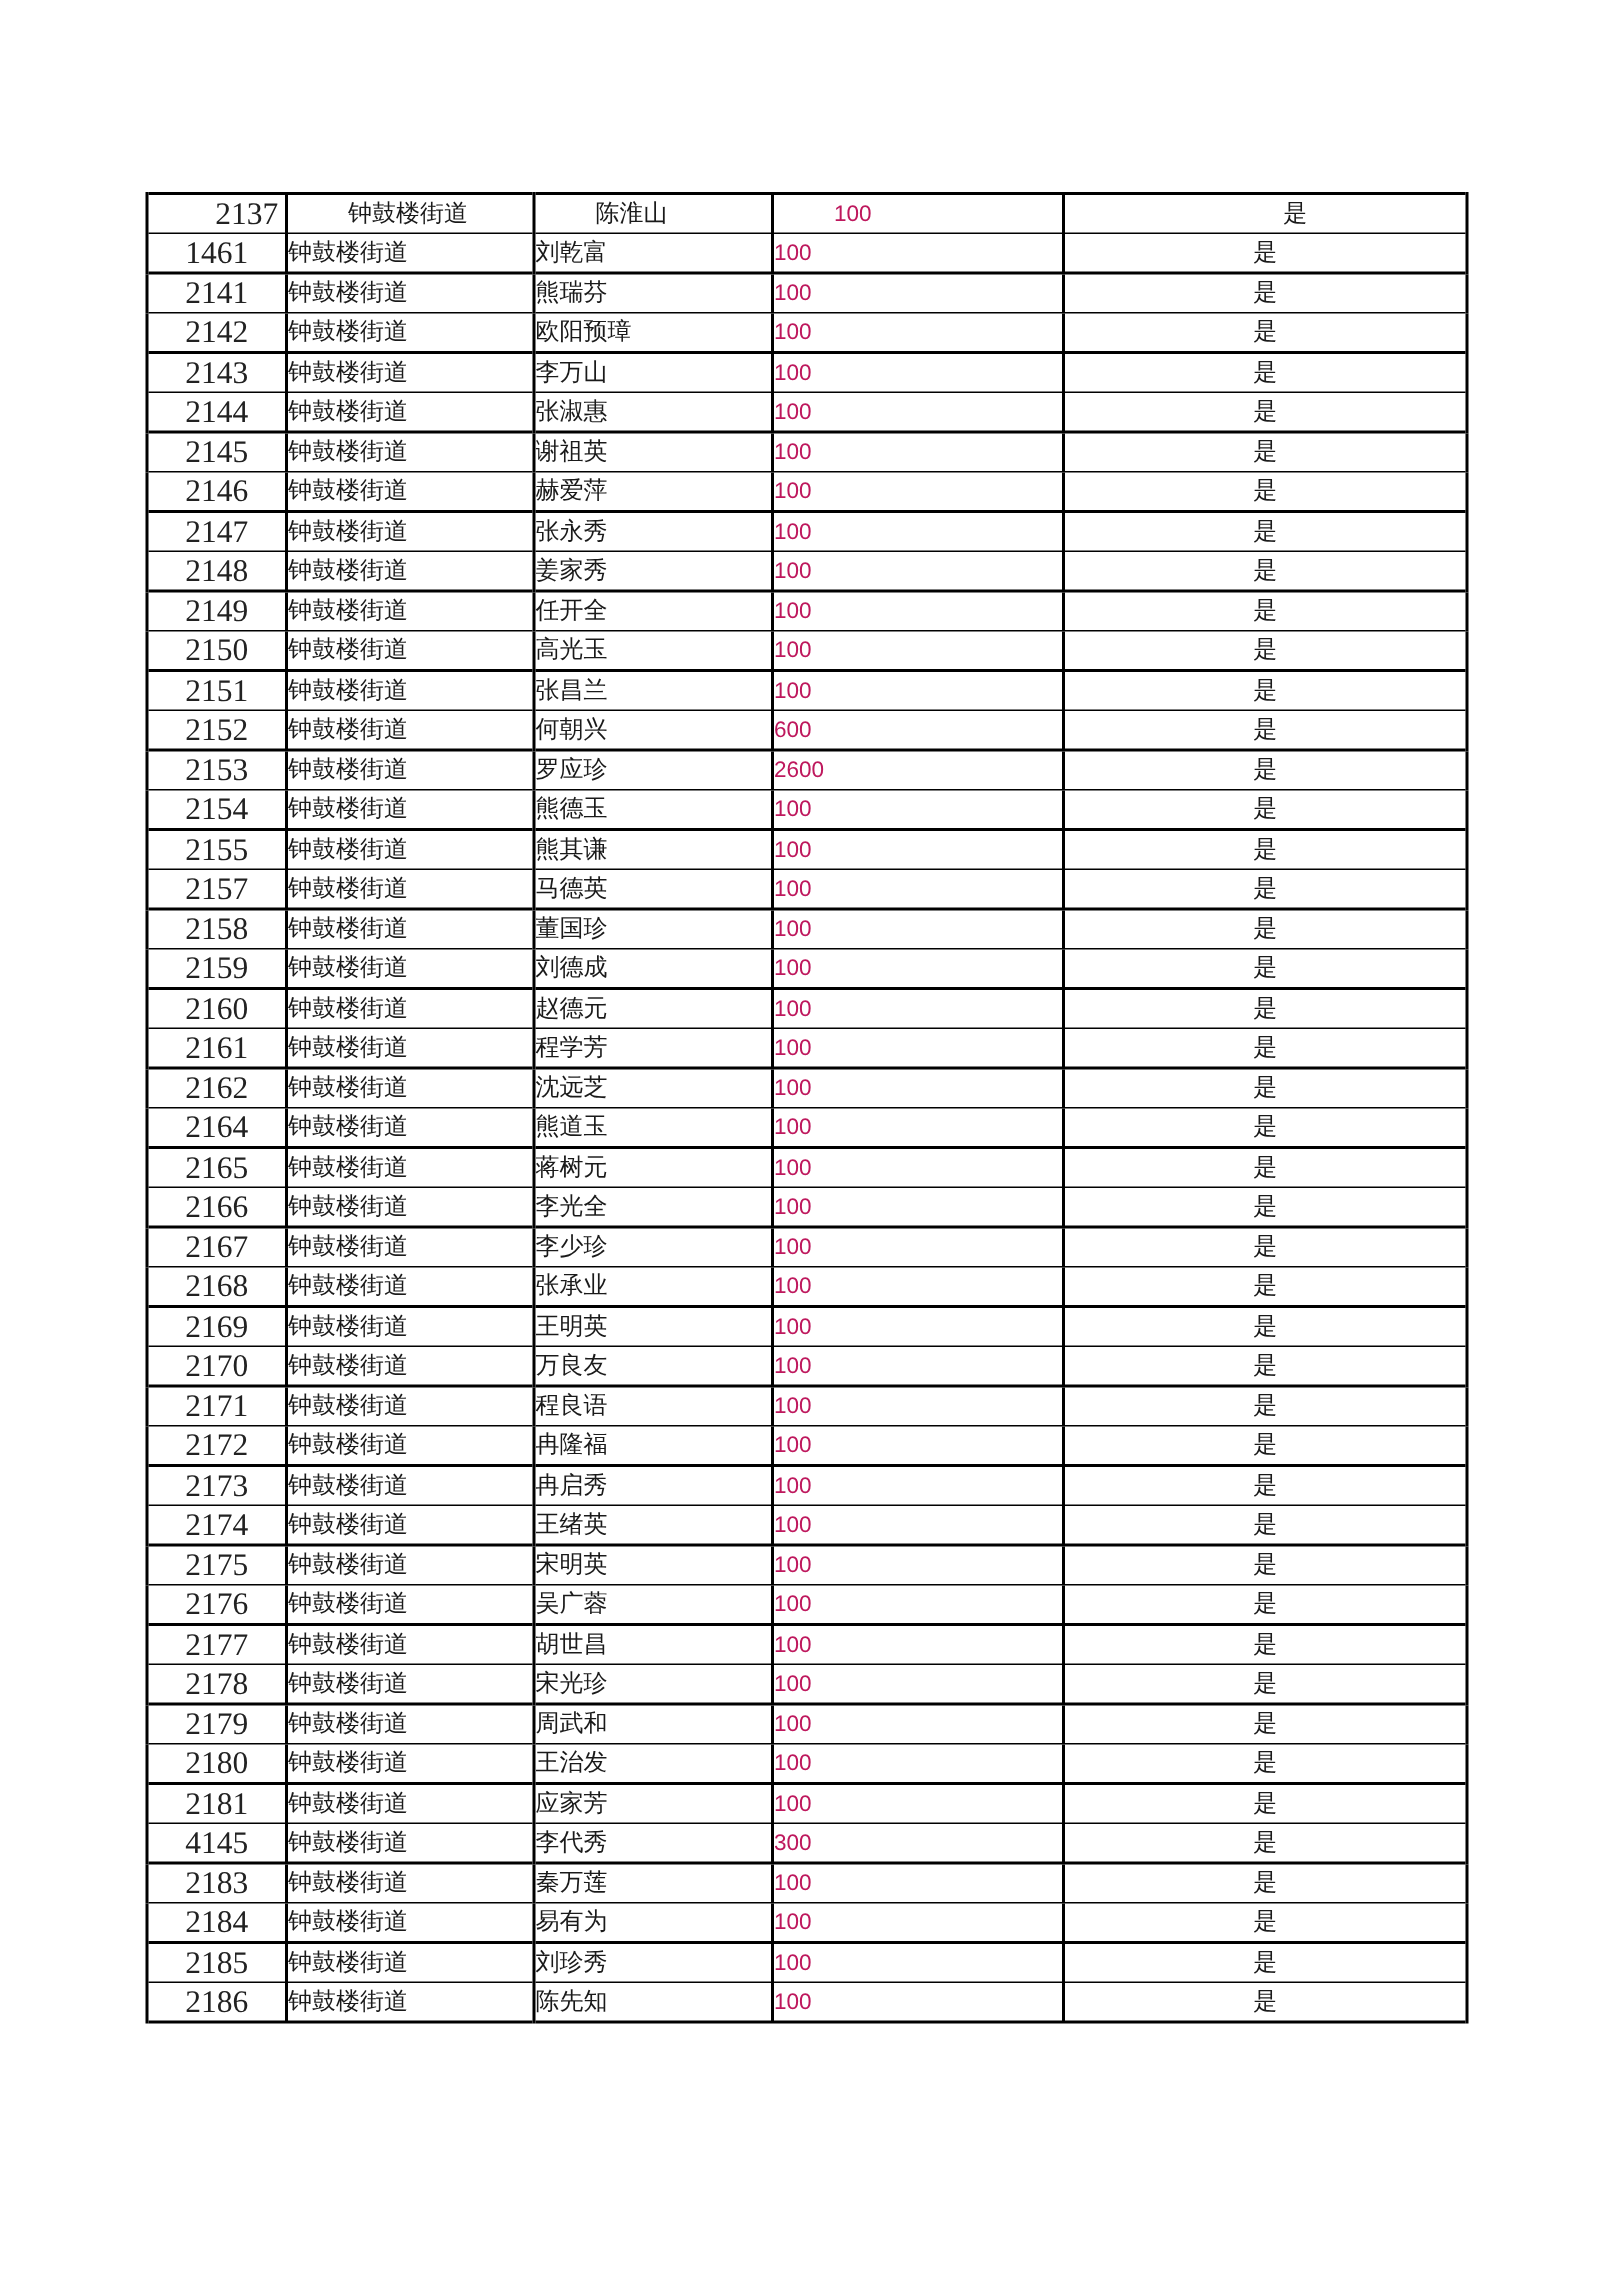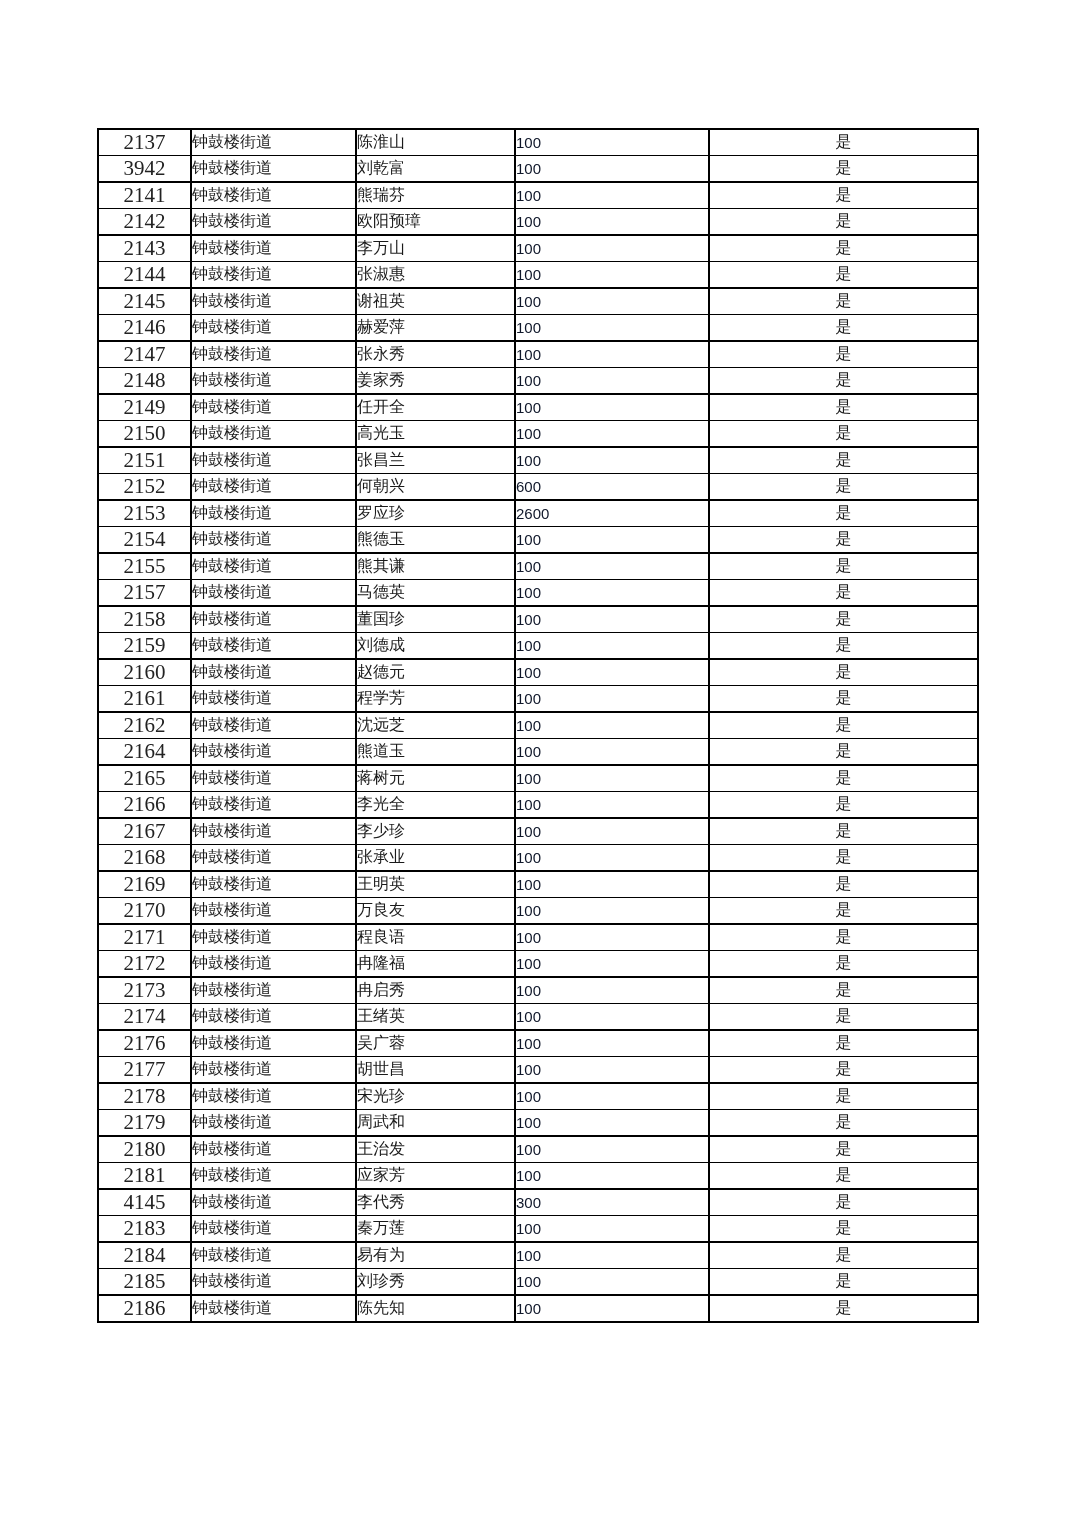--- a/index.html
+++ b/index.html
@@ -27,39 +27,39 @@
     height: 22.6px;
     padding: 0;
     vertical-align: middle;
     border-left: 2px solid #000000;
     border-right: 2px solid #000000;
     border-top: 1px solid #000000;
     overflow: hidden;
     white-space: nowrap;
   }
   table.grid tr:nth-child(odd) td { border-top-width: 2px; }
-  table.grid tr:first-child td { border-top: none; }
+  table.grid tr:first-child td { border-top: none; padding-left: 40px; }
 
   td.serial-cell {
     font-family: "Liberation Serif", serif;
     font-size: 21px;
     color: #222222;
     text-align: center;
   }
   td.district-cell, td.name-cell {
     font-family: "Liberation Serif", serif;
     font-size: 16px;
     color: #1a1a1a;
     text-align: left;
     padding-left: 5px;
   }
   td.amount-cell {
     font-family: "Liberation Sans", sans-serif;
     font-size: 15px;
-    color: #0f172a;
+    color: #be185d;
     text-align: left;
     padding-left: 4px;
   }
   td.flag-cell {
     font-family: "Liberation Serif", serif;
     font-size: 16px;
     color: #1a1a1a;
     text-align: center;
   }
 </style>
@@ -77,21 +77,21 @@
     </colgroup>
     <tbody id="table-body">
         <tr>
           <td class="serial-cell">2137</td>
           <td class="district-cell">钟鼓楼街道</td>
           <td class="name-cell">陈淮山</td>
           <td class="amount-cell">100</td>
           <td class="flag-cell">是</td>
         </tr>
         <tr>
-          <td class="serial-cell">3942</td>
+          <td class="serial-cell">1461</td>
           <td class="district-cell">钟鼓楼街道</td>
           <td class="name-cell">刘乾富</td>
           <td class="amount-cell">100</td>
           <td class="flag-cell">是</td>
         </tr>
         <tr>
           <td class="serial-cell">2141</td>
           <td class="district-cell">钟鼓楼街道</td>
           <td class="name-cell">熊瑞芬</td>
           <td class="amount-cell">100</td>
@@ -304,20 +304,27 @@
           <td class="serial-cell">2173</td>
           <td class="district-cell">钟鼓楼街道</td>
           <td class="name-cell">冉启秀</td>
           <td class="amount-cell">100</td>
           <td class="flag-cell">是</td>
         </tr>
         <tr>
           <td class="serial-cell">2174</td>
           <td class="district-cell">钟鼓楼街道</td>
           <td class="name-cell">王绪英</td>
+          <td class="amount-cell">100</td>
+          <td class="flag-cell">是</td>
+        </tr>
+        <tr>
+          <td class="serial-cell">2175</td>
+          <td class="district-cell">钟鼓楼街道</td>
+          <td class="name-cell">宋明英</td>
           <td class="amount-cell">100</td>
           <td class="flag-cell">是</td>
         </tr>
         <tr>
           <td class="serial-cell">2176</td>
           <td class="district-cell">钟鼓楼街道</td>
           <td class="name-cell">吴广蓉</td>
           <td class="amount-cell">100</td>
           <td class="flag-cell">是</td>
         </tr>

